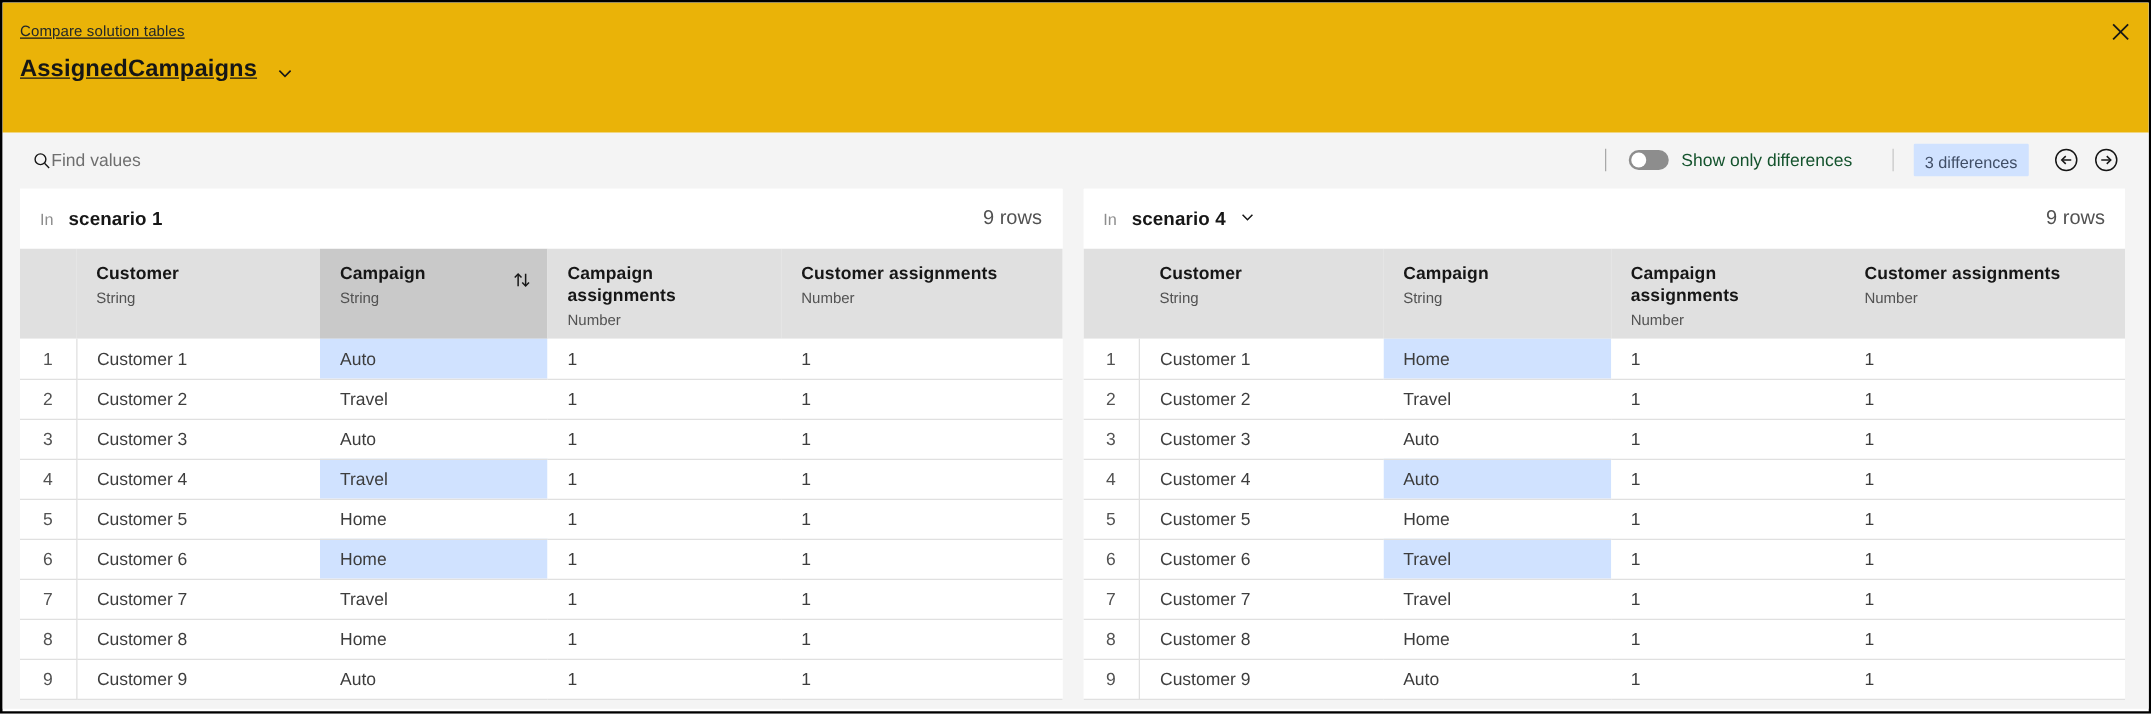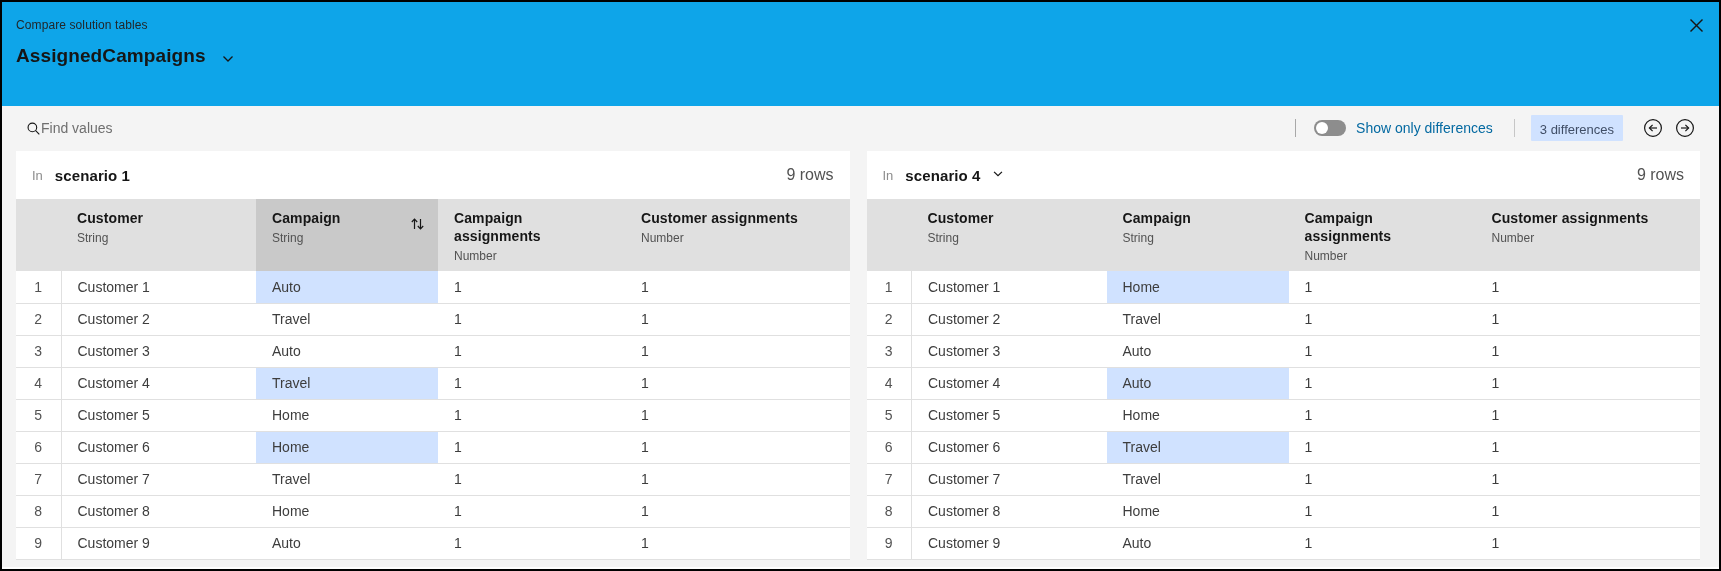--- a/index.html
+++ b/index.html
@@ -8,21 +8,21 @@
 
   .screen {
     width:1721px; height:571px;
     border:2px solid #000;
     background:#ffffff;
     position:relative;
     overflow:hidden;
   }
 
   
-  .top-header { height:104px; background:#0ea5e9; position:relative; }
+  .top-header { height:104px; background:#eab308; position:relative;text-decoration:underline; }
   .eyebrow { font-size:12px; color:#21272a; padding:16px 0 0 14px; letter-spacing:.1px; }
   .selector-row { display:flex; align-items:flex-end; gap:14px; margin:13px 0 0 14px; cursor:pointer; width:max-content; }
   .selector-label { font-size:19px; font-weight:600; color:#161616; letter-spacing:.1px; }
   .close-btn {
     position:absolute; top:6px; right:6px; width:34px; height:34px;
     background:none; border:none; cursor:pointer;
     display:flex; align-items:center; justify-content:center;
   }
 
   
@@ -34,21 +34,21 @@
     border:none; background:transparent; outline:none;
     font-family:"Liberation Sans", sans-serif; font-size:14px; color:#161616; width:420px;
   }
   .search-input::placeholder { color:#6f6f6f; }
 
   .toolbar-right { display:flex; align-items:center; margin-left:auto; }
   .vdivider { width:1px; height:18px; background:#c6c6c6; }
   .vdivider.dark { background:#a8a8a8; }
   .toggle { width:32px; height:16px; border-radius:8px; background:#8d8d8d; position:relative; cursor:pointer; margin:0 10px 0 18px; flex:0 0 auto; }
   .toggle .knob { position:absolute; left:2px; top:2px; width:12px; height:12px; border-radius:50%; background:#ffffff; }
-  .toggle-label { font-size:14px; color:#0369a1; margin-right:21px; white-space:nowrap; }
+  .toggle-label { font-size:14px; color:#14532d; margin-right:32px; white-space:nowrap; }
   .diff-badge {
     margin:0 16px 0 16px; background:#d0e2ff; color:#404e66;
     font-size:13px; padding:7px 9px 4px; border-radius:1px; white-space:nowrap;
   }
   .nav-btn { width:28px; height:28px; border:none; background:none; cursor:pointer; display:flex; align-items:center; justify-content:center; padding:0; }
   .nav-btn + .nav-btn { margin-left:4px; }
 
   
   .panels { display:flex; gap:17px; padding:1px 19px 0 14px; align-items:flex-start; }
   .panel { background:#ffffff; flex:1 1 0; }

